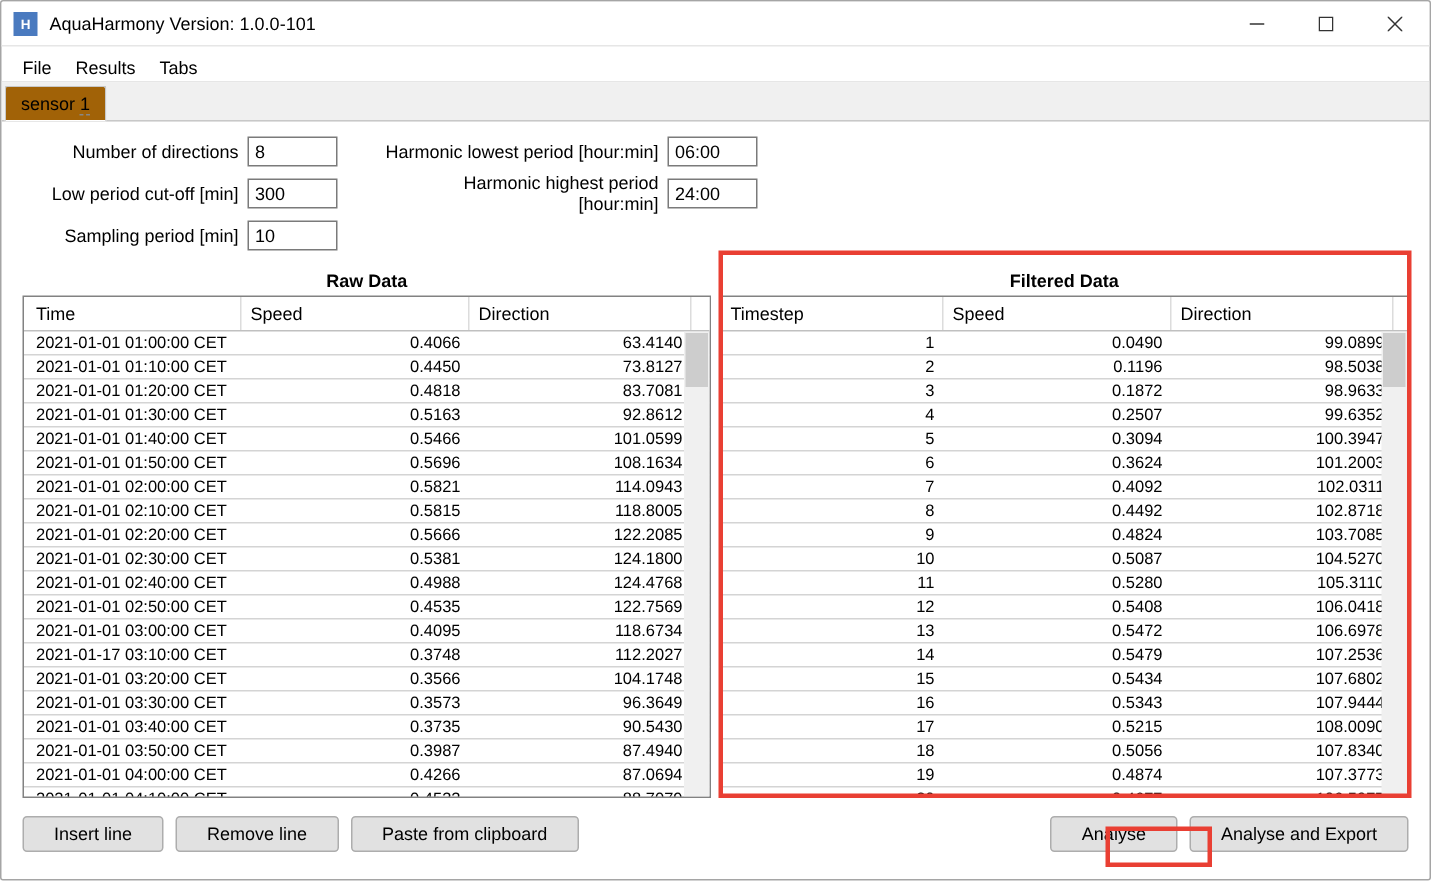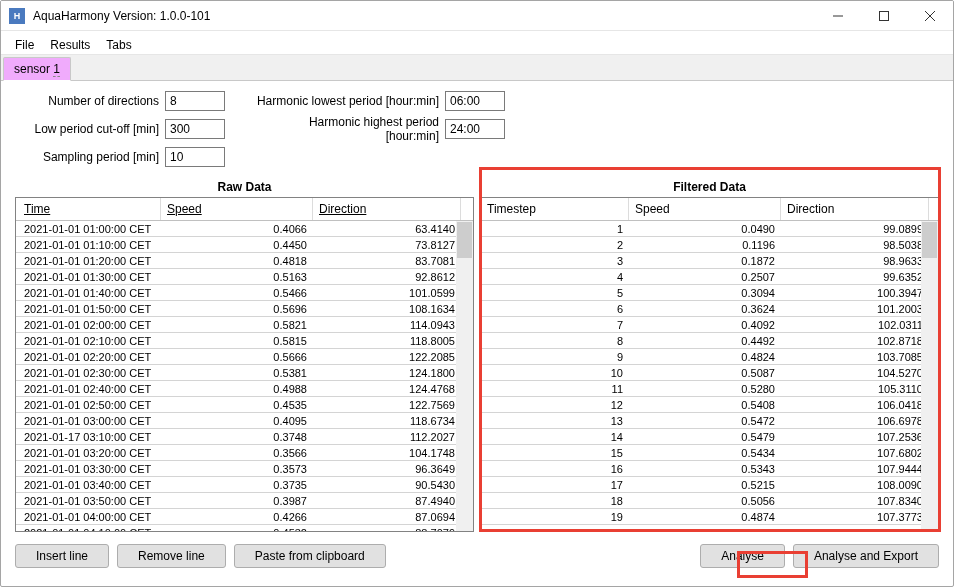--- a/index.html
+++ b/index.html
@@ -8,21 +8,21 @@
     .titlebar { height: 30px; display: flex; align-items: center; padding: 0 0 0 8px; background: #fff; border-bottom: 1px solid #e6e6e6; }
     .titlebar .app-icon { width: 16px; height: 16px; background: #4a7abf; margin-right: 8px; display: inline-flex; align-items: center; justify-content: center; color: #fff; font-size: 9px; font-weight: bold; }
     .titlebar .title { flex: 1; color: #000; }
     .winbtn { width: 46px; height: 30px; display: inline-flex; align-items: center; justify-content: center; color: #333; cursor: default; }
     .winbtn svg { width: 10px; height: 10px; }
     
     .menubar { height: 24px; display: flex; align-items: flex-end; padding: 0 8px; gap: 4px; border-bottom: 1px solid #e6e6e6; }
     .menubar .menu-item { padding: 2px 6px; cursor: default; }
     
     .tabstrip { height: 26px; background: #f0f0f0; display: flex; align-items: flex-end; padding-left: 2px; border-bottom: 1px solid #c8c8c8; }
-    .tab { padding: 4px 10px; background: #f0abfc; border: 1px solid #c8c8c8; border-bottom: 1px solid #fff; margin-bottom: -1px; border-top-left-radius: 2px; border-top-right-radius: 2px; }
+    .tab { padding: 4px 10px; background: #a16207; border: 1px solid #c8c8c8; border-bottom: 1px solid #fff; margin-bottom: -1px; border-top-left-radius: 2px; border-top-right-radius: 2px; }
     .tab .dotted { border-bottom: 1px dashed #888; }
     
     .content { padding: 10px 14px 6px 14px; }
     
     .params { display: grid; grid-template-columns: 150px 70px 20px 190px 60px; row-gap: 4px; align-items: center; margin-bottom: 10px; }
     .params .plabel { text-align: right; padding-right: 6px; }
     .params input { font-family: inherit; font-size: 12px; padding: 2px 4px; border: 1px solid #7a7a7a; width: 60px; height: 20px; }
     .params .wide { width: 60px; }
     
     .tablezone { display: flex; gap: 0; position: relative; }
@@ -34,21 +34,21 @@
     .tbl .header .th { padding: 4px 6px; border-right: 1px solid #dcdcdc; }
     .tbl .body { height: 310px; overflow: hidden; position: relative; }
     .tbl .row { display: flex; border-bottom: 1px solid #d4d4d4; height: 16px; align-items: center; }
     .tbl .row .td { padding: 0 6px; text-align: right; font-size: 11px; }
     .scrollbar { position: absolute; right: 0; top: 0; width: 17px; height: 310px; background: #f0f0f0; display: flex; flex-direction: column; align-items: center; }
     .scrollbar .thumb { position: absolute; top: 1px; width: 15px; height: 36px; background: #cdcdcd; }
     
     .raw .th:nth-child(1), .raw .td:nth-child(1) { width: 145px; text-align: left; padding-left: 8px; }
     .raw .th:nth-child(2), .raw .td:nth-child(2) { width: 152px; }
     .raw .th:nth-child(3), .raw .td:nth-child(3) { width: 148px; }
-    .raw .th { text-align: left !important; text-decoration: underline; }
+    .raw .th { text-align: left !important; }
     
     .flt .th:nth-child(1), .flt .td:nth-child(1) { width: 148px; }
     .flt .th:nth-child(2), .flt .td:nth-child(2) { width: 152px; }
     .flt .th:nth-child(3), .flt .td:nth-child(3) { width: 148px; }
     .flt .th { text-align: left !important; }
     
     .highlight-box { position: absolute; border: 3px solid #e93f33; pointer-events: none; }
     .hl1 { top: 167px; left: 479px; width: 462px; height: 365px; }
     .hl2 { top: 551px; left: 737px; width: 71px; height: 27px; }
     

